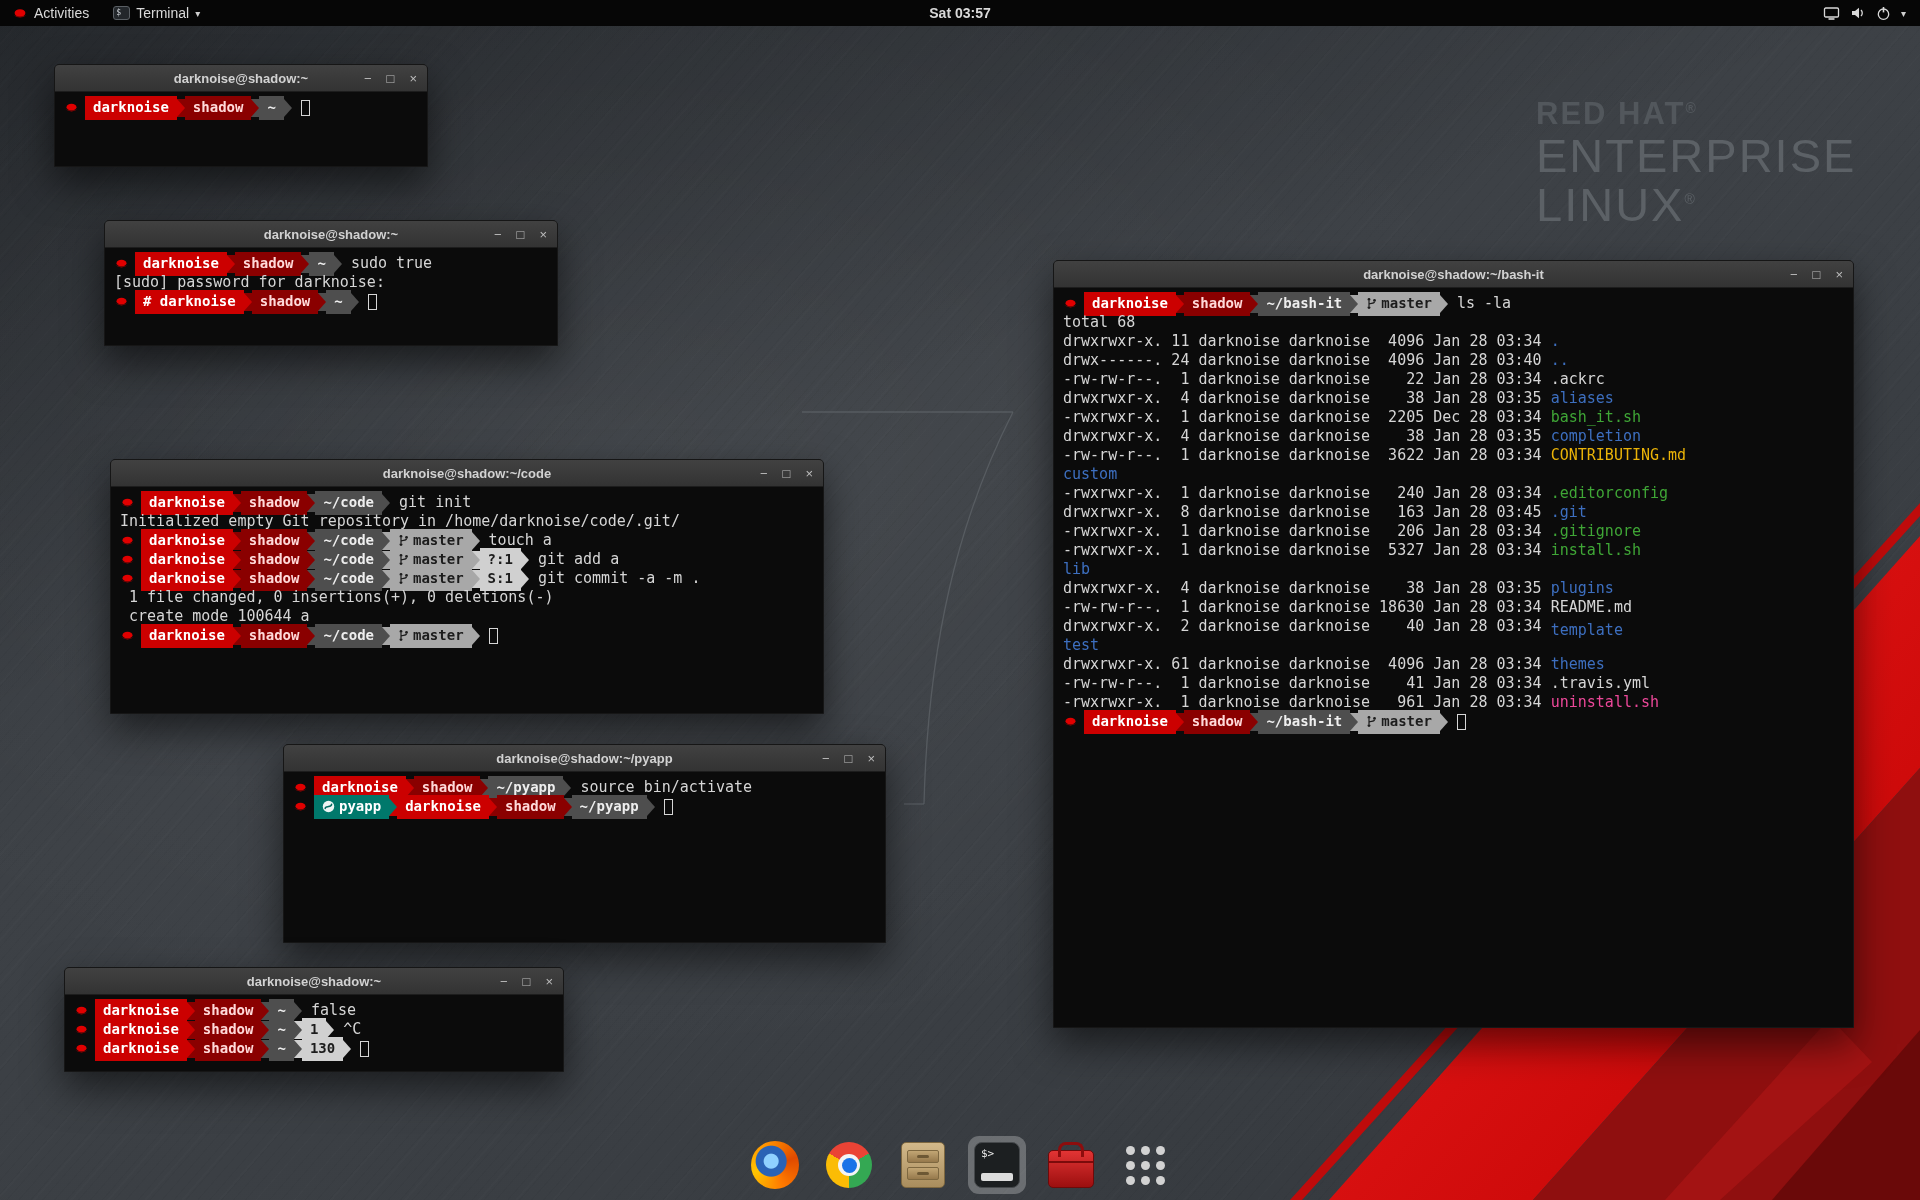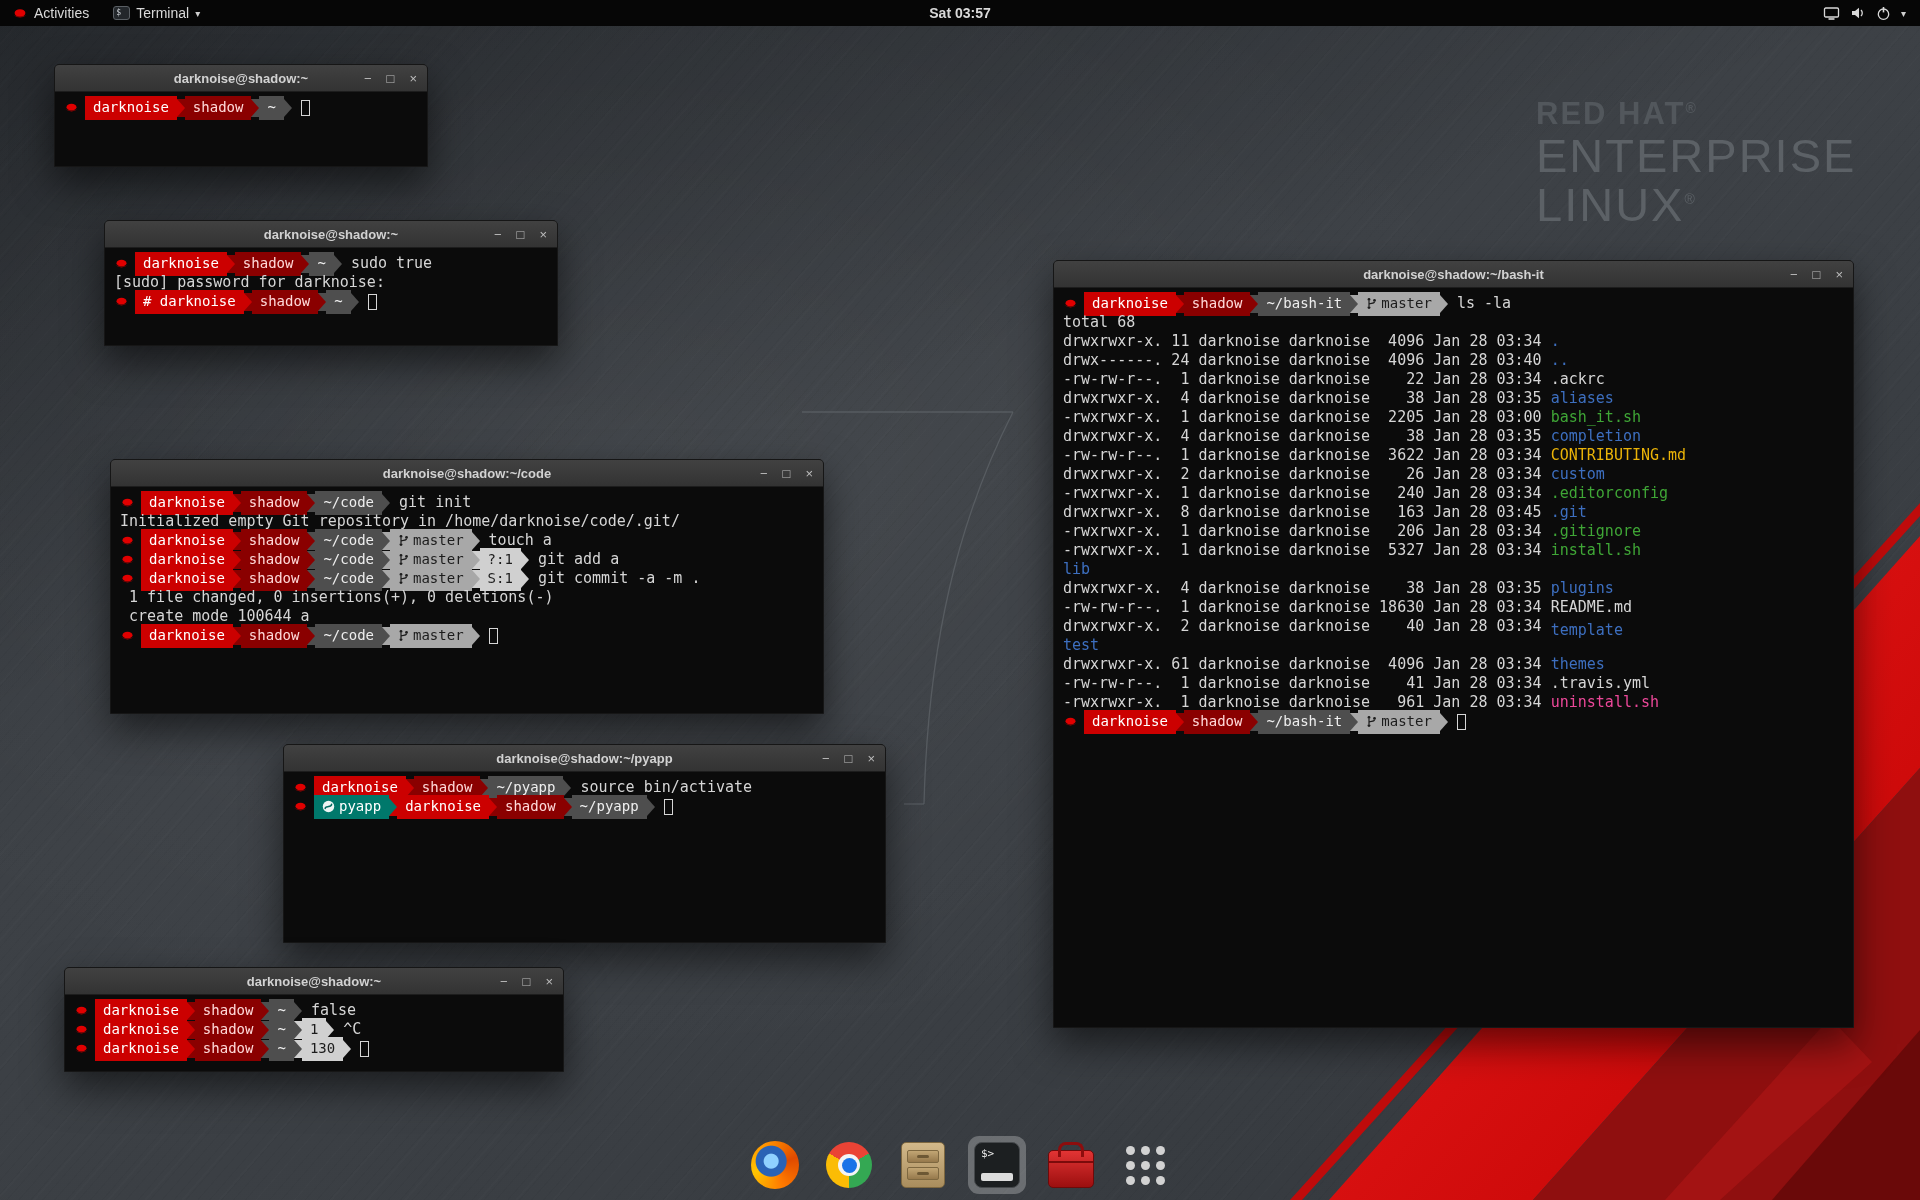--- a/index.html
+++ b/index.html
@@ -46,21 +46,21 @@
   .titlebar { height:27px; background:linear-gradient(#414141,#333333); border-bottom:1px solid #1d1d1d;
     border-radius:4px 4px 0 0; position:relative; display:flex; align-items:center; justify-content:center;
     color:#d2d2d2; font-size:13px; font-weight:bold; }
   .win-buttons { position:absolute; right:10px; top:0; bottom:0; display:flex; align-items:center; gap:15px;
     color:#bdbdbd; font-size:13px; font-weight:normal; }
   .win-buttons span { cursor:default; }
   .term-body { padding:6px 9px; font-family:"DejaVu Sans Mono",monospace; font-size:15px;
     line-height:19px; color:#d6d6d6; }
   .line { display:flex; align-items:center; height:19px; white-space:pre; }
   .out { white-space:pre; }
-  .seg { display:inline-flex; align-items:center; height:19px; padding:12px 8px; font-weight:normal; font-size:14px; white-space:pre; }
+  .seg { display:inline-flex; align-items:center; height:19px; padding:12px 8px; font-weight:bold; font-size:14px; white-space:pre; }
   .tri { width:0; height:0; border-top:9.5px solid transparent; border-bottom:9.5px solid transparent;
     border-left:8px solid transparent; flex:none; }
   .cmd { margin-left:9px; white-space:pre; }
   .cursor { display:inline-block; width:9px; height:16px; border:1px solid #d6d6d6; margin-left:9px; flex:none; }
   .hat { margin-right:6px; flex:none; }
   .fname { white-space:pre; }
   
   .dock { position:absolute; bottom:6px; left:50%; transform:translateX(-50%); z-index:40;
     display:flex; gap:16px; align-items:center; }
   .dock-icon { width:58px; height:58px; border-radius:11px; display:flex; align-items:center; justify-content:center; }
@@ -316,24 +316,24 @@
             <circle cx="3" cy="2.4" r="1.4" fill="#1c1c1c"></circle>
             <circle cx="3" cy="10.6" r="1.4" fill="#1c1c1c"></circle>
             <circle cx="8.5" cy="3.4" r="1.4" fill="#1c1c1c"></circle>
             <path d="M3 3.8 v5.4 M3 7.6 C3 5.6 8.5 7.2 8.5 4.8" stroke="#1c1c1c" stroke-width="1.2" fill="none"></path>
           </svg>master</span><span class="tri" style="border-left-color: rgb(168, 168, 168);"></span><span class="cmd">ls -la</span></div>
       <div class="line"><span class="out">total 68</span></div>
       <div class="line"><span class="out">drwxrwxr-x. 11 darknoise darknoise  4096 Jan 28 03:34 </span><span class="fname" style="color: rgb(61, 111, 192);">.</span></div>
       <div class="line"><span class="out">drwx------. 24 darknoise darknoise  4096 Jan 28 03:40 </span><span class="fname" style="color: rgb(61, 111, 192);">..</span></div>
       <div class="line"><span class="out">-rw-rw-r--.  1 darknoise darknoise    22 Jan 28 03:34 </span><span class="fname" style="color: rgb(214, 214, 214);">.ackrc</span></div>
       <div class="line"><span class="out">drwxrwxr-x.  4 darknoise darknoise    38 Jan 28 03:35 </span><span class="fname" style="color: rgb(61, 111, 192);">aliases</span></div>
-      <div class="line"><span class="out">-rwxrwxr-x.  1 darknoise darknoise  2205 Jan 28 03:00 </span><span class="fname" style="color: rgb(63, 166, 54);">bash_it.sh</span></div>
+      <div class="line"><span class="out">-rwxrwxr-x.  1 darknoise darknoise  2205 Dec 28 03:34 </span><span class="fname" style="color: rgb(63, 166, 54);">bash_it.sh</span></div>
       <div class="line"><span class="out">drwxrwxr-x.  4 darknoise darknoise    38 Jan 28 03:35 </span><span class="fname" style="color: rgb(61, 111, 192);">completion</span></div>
       <div class="line"><span class="out">-rw-rw-r--.  1 darknoise darknoise  3622 Jan 28 03:34 </span><span class="fname" style="color: #eab308;">CONTRIBUTING.md</span></div>
-      <div class="line"><span class="out">drwxrwxr-x.  2 darknoise darknoise    26 Jan 28 03:34 </span><span class="fname" style="color: rgb(61, 111, 192);">custom</span></div>
+      <div class="line"><span class="fname" style="color: rgb(61, 111, 192);">custom</span></div>
       <div class="line"><span class="out">-rwxrwxr-x.  1 darknoise darknoise   240 Jan 28 03:34 </span><span class="fname" style="color: rgb(63, 166, 54);">.editorconfig</span></div>
       <div class="line"><span class="out">drwxrwxr-x.  8 darknoise darknoise   163 Jan 28 03:45 </span><span class="fname" style="color: rgb(61, 111, 192);">.git</span></div>
       <div class="line"><span class="out">-rwxrwxr-x.  1 darknoise darknoise   206 Jan 28 03:34 </span><span class="fname" style="color: rgb(63, 166, 54);">.gitignore</span></div>
       <div class="line"><span class="out">-rwxrwxr-x.  1 darknoise darknoise  5327 Jan 28 03:34 </span><span class="fname" style="color: rgb(63, 166, 54);">install.sh</span></div>
       <div class="line"><span class="fname" style="color: rgb(61, 111, 192);">lib</span></div>
       <div class="line"><span class="out">drwxrwxr-x.  4 darknoise darknoise    38 Jan 28 03:35 </span><span class="fname" style="color: rgb(61, 111, 192);">plugins</span></div>
       <div class="line"><span class="out">-rw-rw-r--.  1 darknoise darknoise 18630 Jan 28 03:34 </span><span class="fname" style="color: rgb(214, 214, 214);">README.md</span></div>
       <div class="line"><span class="out">drwxrwxr-x.  2 darknoise darknoise    40 Jan 28 03:34 </span><span class="fname" style="color: rgb(61, 111, 192); margin-top: 8px;">template</span></div>
       <div class="line"><span class="fname" style="color: rgb(61, 111, 192);">test</span></div>
       <div class="line"><span class="out">drwxrwxr-x. 61 darknoise darknoise  4096 Jan 28 03:34 </span><span class="fname" style="color: rgb(61, 111, 192);">themes</span></div>

